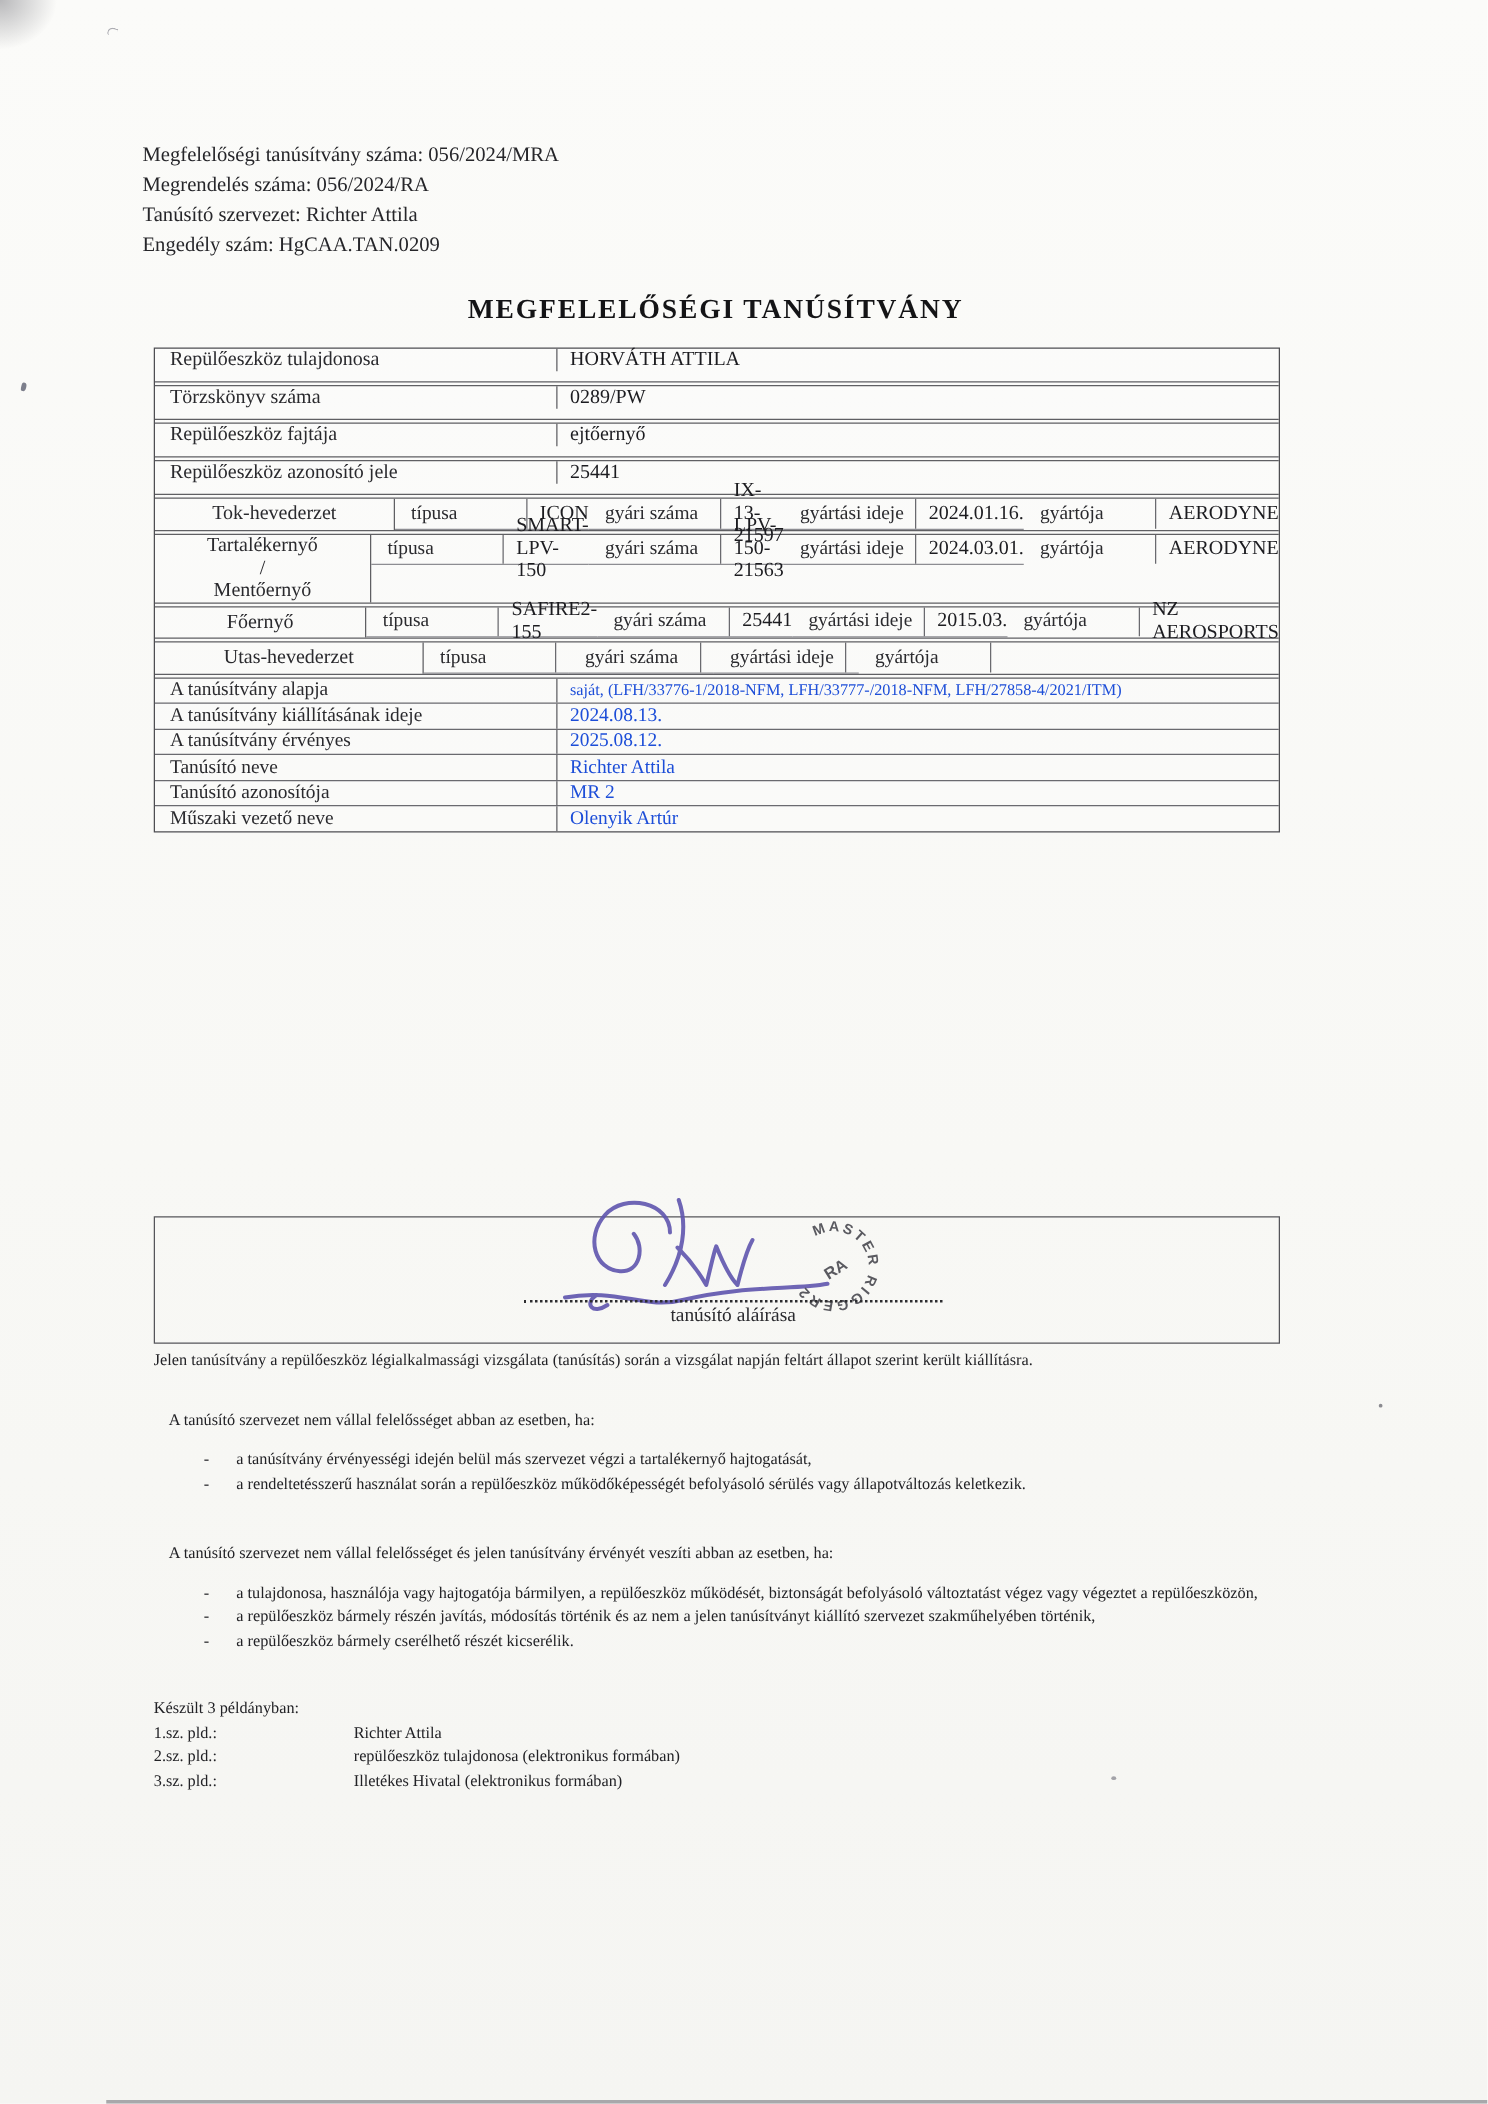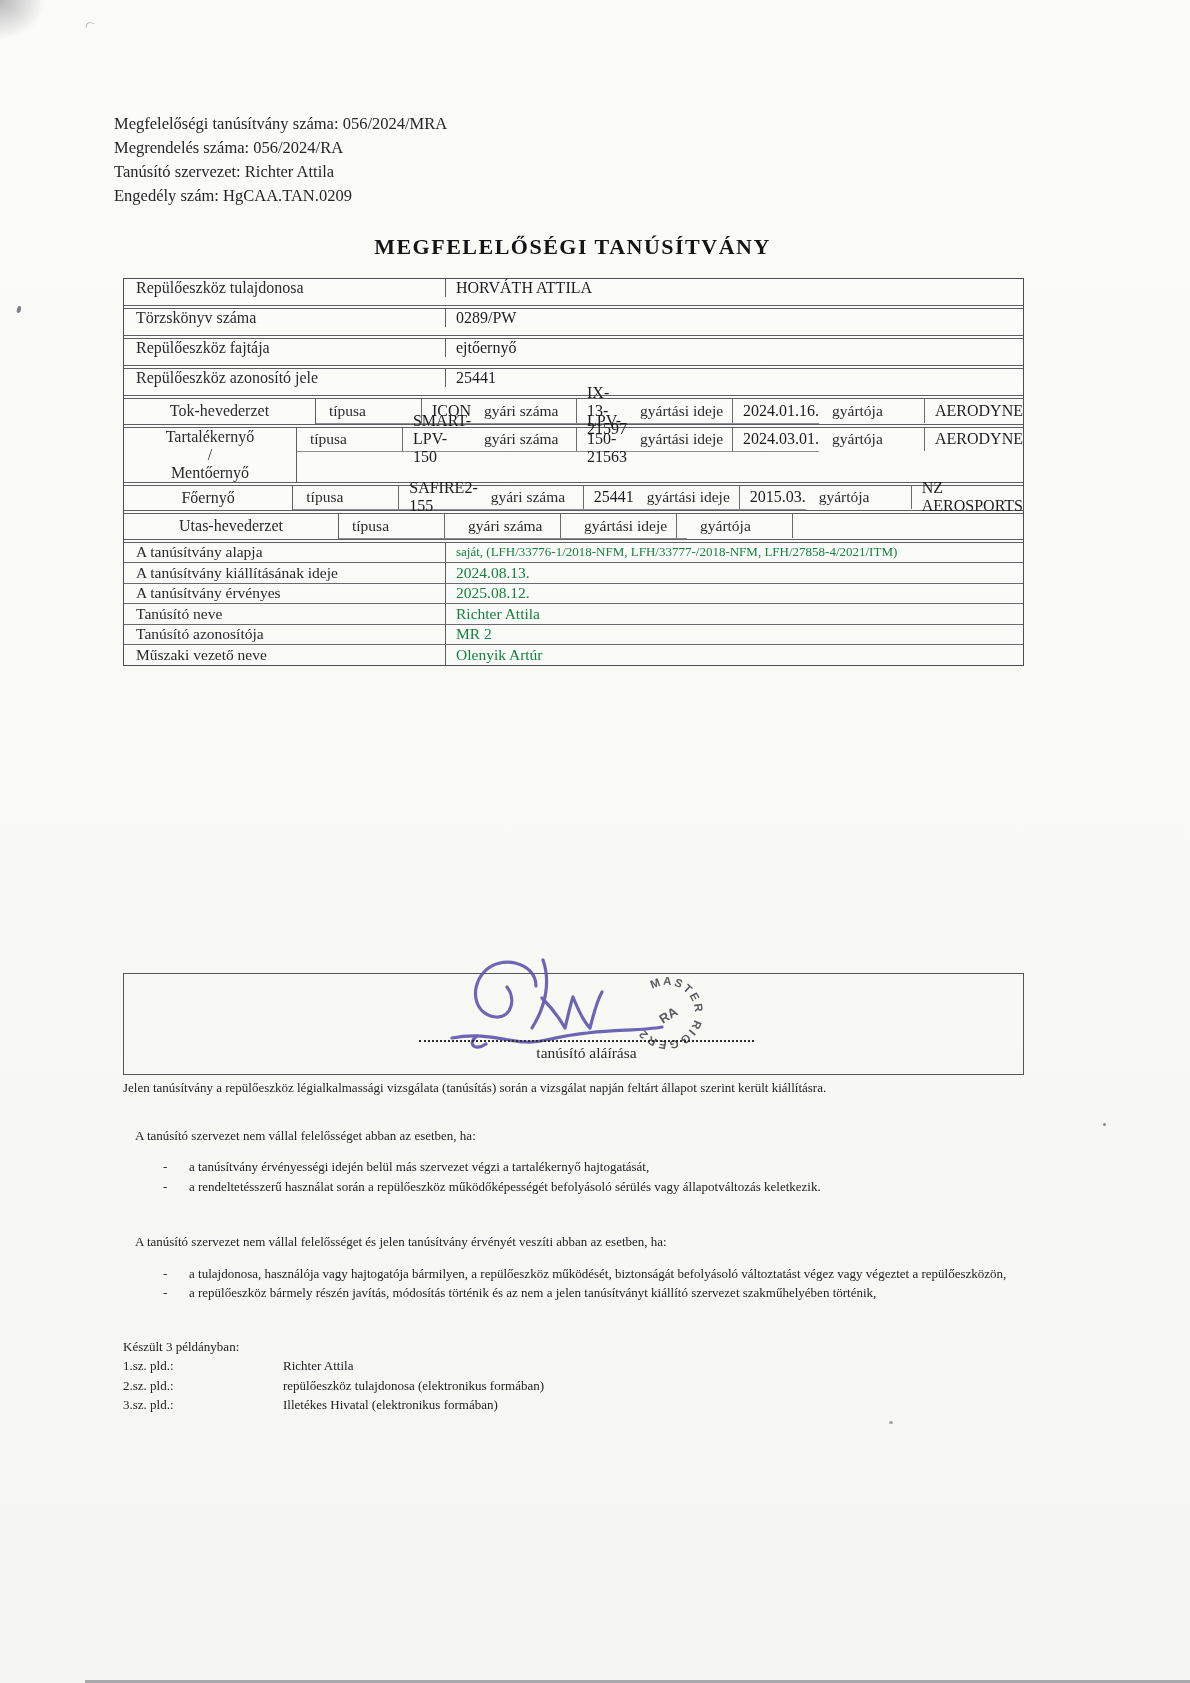--- a/index.html
+++ b/index.html
@@ -22,21 +22,21 @@
   .tgroup:last-of-type{border-bottom:none;}
   .gname{width:215px;border-right:1.4px solid #5f5f63;display:flex;align-items:center;justify-content:center;text-align:center;font-size:16px;color:#2a2a2e;white-space:pre-line;box-sizing:border-box;}
   .gcol{flex:1;display:flex;flex-direction:row;}
   .grow{display:flex;height:23.5px;border-bottom:1px solid #8d8d92;}
   .grow:last-child{border-bottom:none;}
   .grow .sublab{width:106px;border-right:1.3px solid #6a6a6f;display:flex;align-items:center;padding-left:13px;font-size:15.5px;color:#2a2a2e;box-sizing:border-box;}
   .grow .gval{flex:1;display:flex;align-items:center;padding-left:10px;font-size:16px;color:#1c1c20;}
   .brow{display:flex;height:19.5px;border-bottom:1.3px solid #6a6a6f;}
   .brow:last-child{border-bottom:none;}
   .brow .lab{width:322px;border-right:1.4px solid #5f5f63;display:flex;align-items:center;padding-left:12px;font-size:15.5px;color:#2a2a2e;box-sizing:border-box;}
-  .brow .val{flex:1;display:flex;align-items:center;padding-left:10px;font-size:15.5px;color:#15803d;}
+  .brow .val{flex:1;display:flex;align-items:center;padding-left:10px;font-size:15.5px;color:#1d4ed8;}
   .brow.small .val{font-size:13px;}
   .dblsep{border-bottom:4px double #5f5f63;}
   
   .sigbox{position:absolute;left:123px;top:973px;width:899px;height:100px;border:1.5px solid #55555a;}
   .sigline{position:absolute;left:295px;top:66px;width:335px;border-top:2.5px dotted #2d2d30;}
   .siglabel{position:absolute;left:295px;top:70px;width:335px;text-align:center;font-size:15.5px;color:#2a2a2e;}
   .sigsvg{position:absolute;left:300px;top:-20px;}
   .stamp{position:absolute;left:500px;top:-4px;transform:rotate(-32deg);opacity:0.88;}
   
   .paras{position:absolute;left:123px;top:1078px;width:952px;font-size:13px;line-height:1.5;color:#222226;}
@@ -246,20 +246,23 @@
   <div class="gap"></div>
 
   <p class="pintro">A tanúsító szervezet nem vállal felelősséget és jelen tanúsítvány érvényét veszíti abban az esetben, ha:</p>
   <div class="bullets">
     <div class="b">
         <span>a tulajdonosa, használója vagy hajtogatója bármilyen, a repülőeszköz működését, biztonságát befolyásoló változtatást végez vagy végeztet a repülőeszközön,</span>
       </div>
     <div class="b">
         <span>a repülőeszköz bármely részén javítás, módosítás történik és az nem a jelen tanúsítványt kiállító szervezet szakműhelyében történik,</span>
       </div>
+    <div class="b">
+        <span>a repülőeszköz bármely cserélhető részét kicserélik.</span>
+      </div>
   </div>
 
   <div class="copies">
     <div>Készült 3 példányban:</div>
     <div class="crow">
       <span class="num">1.sz. pld.:</span>
       <span>Richter Attila</span>
     </div>
     <div class="crow">
       <span class="num">2.sz. pld.:</span>

